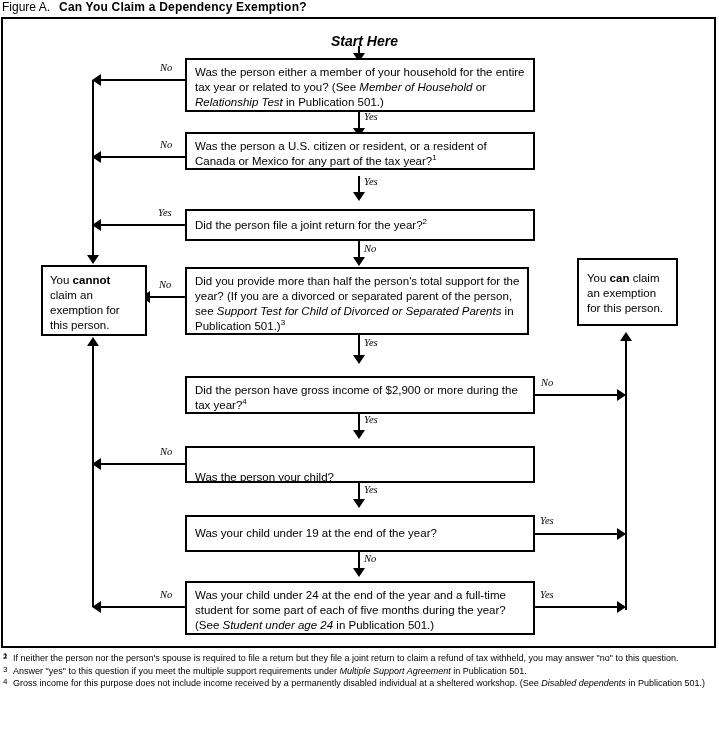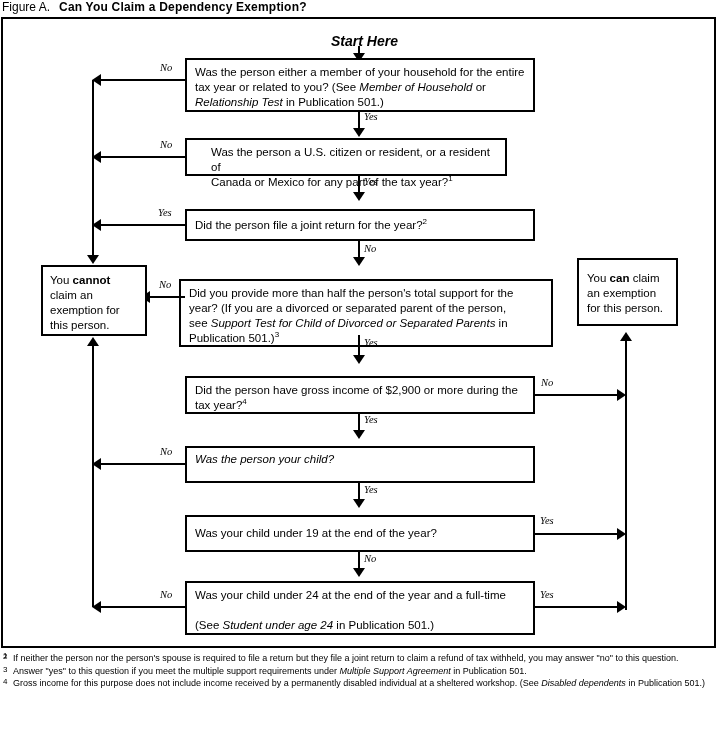--- a/index.html
+++ b/index.html
@@ -87,21 +87,21 @@
 </div>
 
 <div class="hline" style="left:98px;top:79px;width:87px;"></div>
 <div class="arrow left" style="left:92px;top:74px;"></div>
 <div class="elabel" style="left:160px;top:62px;">No</div>
 
 <div class="vline" style="left:358px;top:112px;height:22px;"></div>
 <div class="arrow down" style="left:353px;top:128px;"></div>
 <div class="elabel" style="left:364px;top:111px;">Yes</div>
 
-<div class="node" style="left:185px;top:138px;width:322px;height:38px;padding-left:16px;">
+<div class="node" style="left:185px;top:132px;width:350px;height:38px;">
   <span class="txt">
     <span>Was the person a U.S. citizen or resident, or a resident of</span><br>
     <span>Canada or Mexico for any part of the tax year?</span><sup>1</sup>
   </span>
 </div>
 <div class="hline" style="left:98px;top:156px;width:87px;"></div>
 <div class="arrow left" style="left:92px;top:151px;"></div>
 <div class="elabel" style="left:160px;top:139px;">No</div>
 <div class="vline" style="left:358px;top:176px;height:22px;"></div>
 <div class="arrow down" style="left:353px;top:192px;"></div>
@@ -112,21 +112,21 @@
     <span>Did the person file a joint return for the year?</span><sup>2</sup>
   </span>
 </div>
 <div class="hline" style="left:98px;top:224px;width:87px;"></div>
 <div class="arrow left" style="left:92px;top:219px;"></div>
 <div class="elabel" style="left:158px;top:207px;">Yes</div>
 <div class="vline" style="left:358px;top:241px;height:22px;"></div>
 <div class="arrow down" style="left:353px;top:257px;"></div>
 <div class="elabel" style="left:364px;top:243px;">No</div>
 
-<div class="node" style="left:179px;top:267px;width:374px;height:68px;margin-top:12px;">
+<div class="node" style="left:185px;top:267px;width:344px;height:68px;">
   <span class="txt">
     <span>Did you provide more than half the person's total support for the</span><br>
     <span>year? (If you are a divorced or separated parent of the person,</span><br>
     <span>see </span><i>Support Test for Child of Divorced or Separated Parents</i><span> in</span><br>
     <span>Publication 501.)</span><sup>3</sup>
   </span>
 </div>
 
 <div class="hline" style="left:147px;top:296px;width:38px;"></div>
 <div class="arrow left" style="left:141px;top:291px;"></div>
@@ -160,21 +160,21 @@
 </div>
 
 <div class="hline" style="left:535px;top:394px;width:86px;"></div>
 <div class="arrow right" style="left:617px;top:389px;"></div>
 <div class="elabel" style="left:541px;top:377px;">No</div>
 <div class="vline" style="left:358px;top:414px;height:22px;"></div>
 <div class="arrow down" style="left:353px;top:430px;"></div>
 <div class="elabel" style="left:364px;top:414px;">Yes</div>
 
 <div class="node" style="left:185px;top:446px;width:350px;height:37px;">
-  <span class="txt" style="padding-top:4px;font-style:italic;">
+  <span class="txt" style="padding-top:22px;">
     <span>Was the person your child?</span>
   </span>
 </div>
 <div class="hline" style="left:98px;top:463px;width:87px;"></div>
 <div class="arrow left" style="left:92px;top:458px;"></div>
 <div class="elabel" style="left:160px;top:446px;">No</div>
 <div class="vline" style="left:358px;top:483px;height:22px;"></div>
 <div class="arrow down" style="left:353px;top:499px;"></div>
 <div class="elabel" style="left:364px;top:484px;">Yes</div>
 
@@ -186,21 +186,21 @@
 <div class="hline" style="left:535px;top:533px;width:86px;"></div>
 <div class="arrow right" style="left:617px;top:528px;"></div>
 <div class="elabel" style="left:540px;top:515px;">Yes</div>
 <div class="vline" style="left:358px;top:552px;height:22px;"></div>
 <div class="arrow down" style="left:353px;top:568px;"></div>
 <div class="elabel" style="left:364px;top:553px;">No</div>
 
 <div class="node" style="left:185px;top:581px;width:350px;height:54px;">
   <span class="txt">
     <span>Was your child under 24 at the end of the year and a full-time</span><br>
-    <br>
+    <span>student for some part of each of five months during the year?</span><br>
     <span>(See </span><i>Student under age 24</i><span> in Publication 501.)</span>
   </span>
 </div>
 <div class="hline" style="left:98px;top:606px;width:87px;"></div>
 <div class="arrow left" style="left:92px;top:601px;"></div>
 <div class="elabel" style="left:160px;top:589px;">No</div>
 <div class="hline" style="left:535px;top:606px;width:86px;"></div>
 <div class="arrow right" style="left:617px;top:601px;"></div>
 <div class="elabel" style="left:540px;top:589px;">Yes</div>
 

